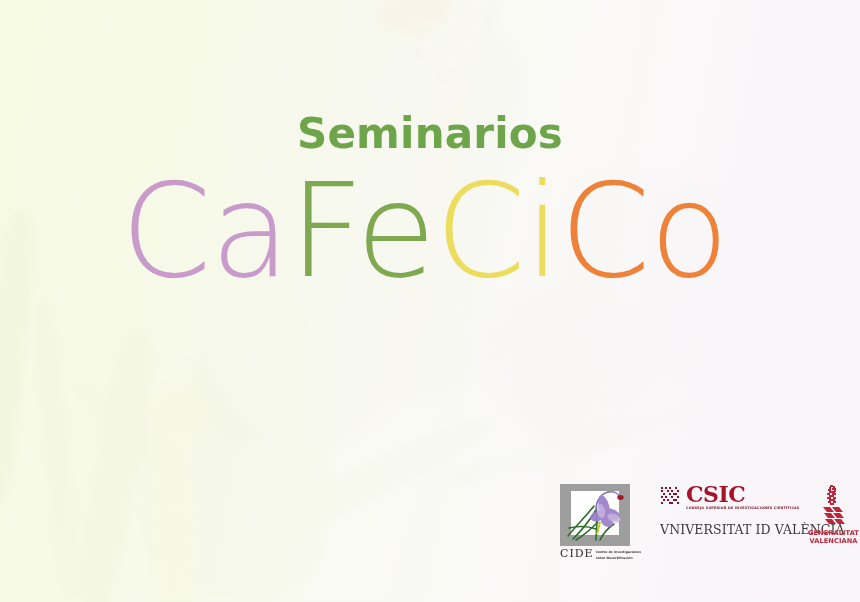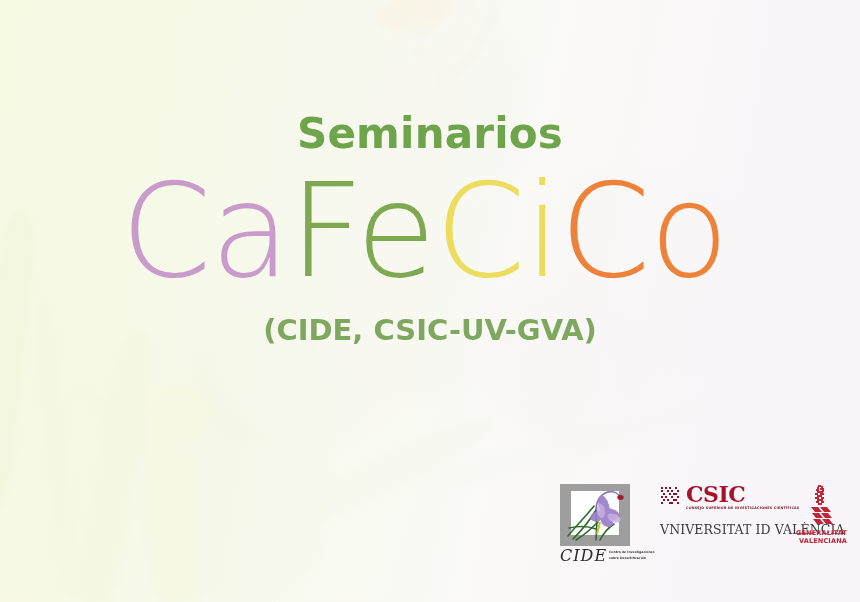--- a/index.html
+++ b/index.html
@@ -111,40 +111,40 @@
   .logos{
     position:absolute;left:560px;top:484px;width:280px;height:92px;
     display:flex;align-items:flex-start;
   }
 
   
   .cide{width:74px;}
   .cide-sq{width:70px;height:62px;background:#9e9e9e;position:relative;}
   .cide-in{position:absolute;left:11px;top:7px;width:48px;height:44px;background:#ffffff;}
   .cide-cap{display:flex;align-items:flex-start;gap:2px;margin-top:2px;}
-  .cide-word{font-family:"DejaVu Serif","Liberation Serif",serif;font-size:16px;
-             letter-spacing:1px;color:#2b2b2b;line-height:1;font-style:italic;}
+  .cide-word{font-family:"DejaVu Serif","Liberation Serif",serif;font-size:11px;
+             letter-spacing:1px;color:#2b2b2b;line-height:1;}
   .cide-sub{font-size:3.1px;line-height:1.45;color:#3a3a3a;font-weight:bold;
             padding-top:2px;white-space:nowrap;}
 
   
   .csicuv{margin-left:26px;width:118px;}
   .csic-row{display:flex;align-items:center;}
   .csic-mark{width:22px;height:22px;flex:0 0 auto;}
   .csic-txt{margin-left:4px;}
   .csic-word{font-family:"DejaVu Serif","Liberation Serif",serif;
              font-size:22px;font-weight:bold;color:#a8112a;line-height:.92;
              letter-spacing:-.5px;}
   .csic-sub{font-size:3.3px;color:#7a1020;letter-spacing:.25px;font-weight:bold;
             white-space:nowrap;margin-top:2px;}
   .uv{font-family:"DejaVu Serif","Liberation Serif",serif;font-size:12.5px;
       color:#3b3b3b;letter-spacing:.1px;margin-top:12px;white-space:nowrap;}
 
   
-  .gva{margin-left:18px;width:56px;text-align:right;}
+  .gva{margin-left:30px;width:56px;text-align:center;}
   .gva-mark{height:42px;display:flex;justify-content:center;align-items:flex-end;}
   .gva-txt{font-size:6.6px;font-weight:bold;color:#c0263a;line-height:1.28;
            letter-spacing:.1px;margin-top:3px;}
 </style>
 </head>
 <body>
 
 <div id="slide">
 
   <div class="bg">
@@ -179,21 +179,20 @@
 
   <div class="content">
 
     <div class="kicker">Seminarios</div>
 
     <div class="wordmark">
       <span class="w-ca" style="color: rgb(201, 155, 203);">Ca</span><span class="w-fe" style="color: rgb(126, 169, 80);">Fe</span><span class="w-ci" style="color: rgb(236, 221, 94);">Ci</span><span class="w-co" style="color: rgb(239, 130, 57);">Co</span>
     </div>
 
     <div class="subtitle">
-      <span class="l2t">(CIDE, CSIC-UV-GVA)</span>
     </div>
 
     <div class="logos">
 
       <div class="cide">
         <div class="cide-sq">
           <div class="cide-in"></div>
           <svg width="70" height="62" viewBox="0 0 70 62" style="position:absolute;left:0;top:0;">
             <g stroke="#2f6b2c" stroke-width="1.6" fill="none" stroke-linecap="round">
               <path d="M8 52 C 16 42, 26 32, 34 22"></path>

